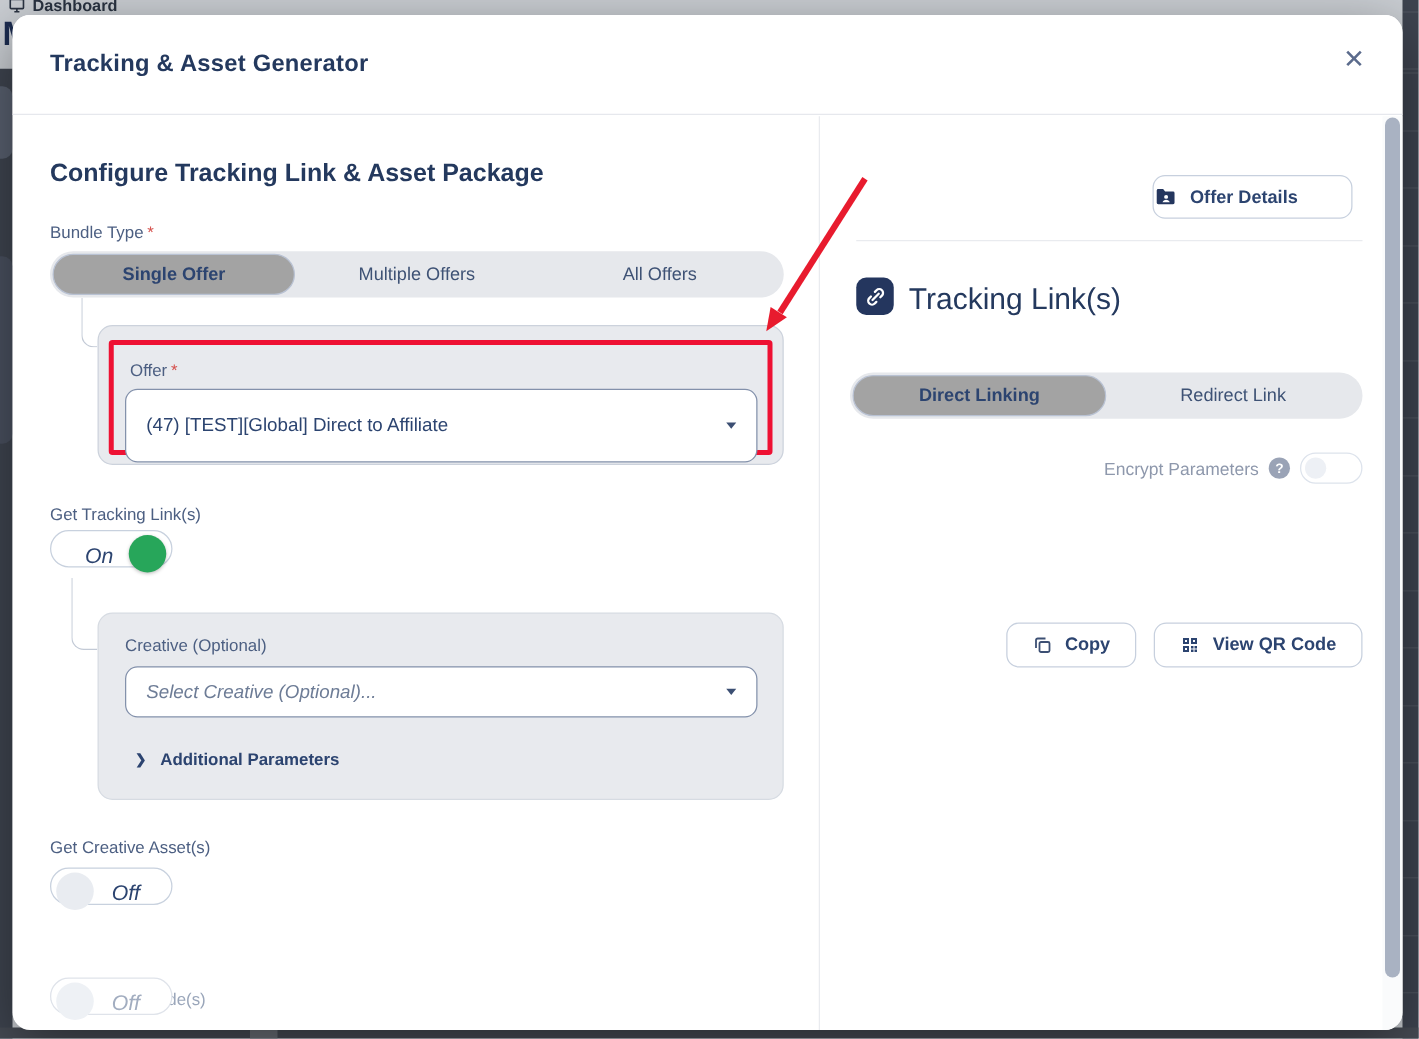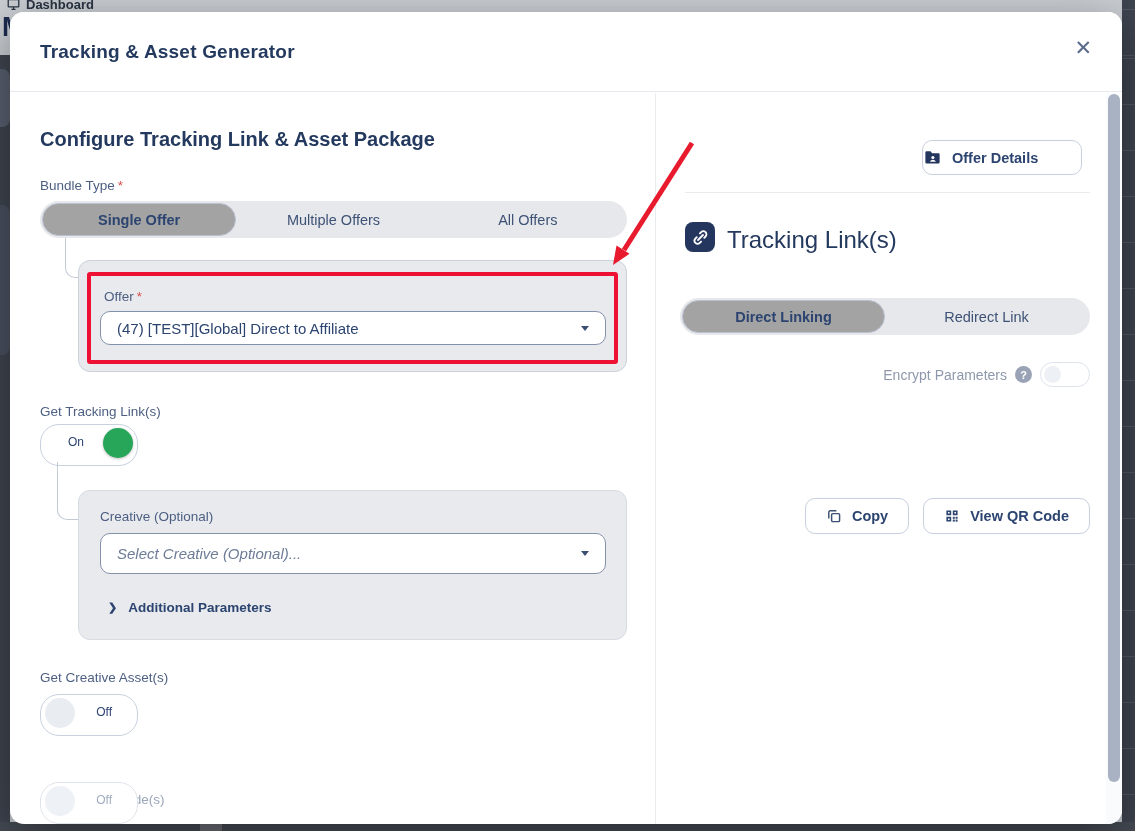--- a/index.html
+++ b/index.html
@@ -42,22 +42,22 @@
   .seg-item.selected { background:#a3a3a3; border-color:#b9c2d3; color:#2c4470; font-weight:700; }
   .connector { position:absolute; border-left:1.5px solid #c3cad6; border-bottom:1.5px solid #c3cad6;
                border-bottom-left-radius:10px; }
   .group-box { position:absolute; background:#e8eaee; border:1px solid #ccd2dc; border-radius:12px; }
   .red-rect { position:absolute; border:4px solid #ee1133; border-radius:3px; pointer-events:none; z-index:5; }
   .select { position:absolute; background:#fff; border:1px solid #8391ab; border-radius:10px;
             display:flex; align-items:center; padding:0 16px; font-size:15px; color:#2c4470; cursor:pointer; }
   .select .caret { position:absolute; right:16px; width:0; height:0; border-left:4.5px solid transparent;
                    border-right:4.5px solid transparent; border-top:5.5px solid #3c4f73; }
   .select.ph { font-style:italic; color:#6d7c96; }
-  .toggle { position:absolute; width:98px; height:42px; background:#fff; border:1px solid #c8d1de;
-            border-radius:19px; font-size:12px; color:#2c4470; cursor:pointer; }
+  .toggle { position:absolute; width:98px; height:30px; background:#fff; border:1px solid #c8d1de;
+            border-radius:19px; font-size:17px; color:#2c4470; cursor:pointer;font-style:italic; }
   .toggle .knob { position:absolute; top:3px; width:30px; height:30px; border-radius:50%; }
   .toggle.on .knob { right:4px; background:#27a65a; box-shadow:0 1px 3px rgba(0,0,0,.25); }
   .toggle.on .t-label { position:absolute; left:27px; top:10px; }
   .toggle.off .knob { left:4px; background:#e9ecf1; }
   .toggle.off .t-label { position:absolute; right:25px; top:10px; }
   .toggle.disabled { border-color:#dfe3ea; color:#a2adc0; }
   .toggle.disabled .knob { background:#eef1f5; }
   .label-disabled { color:#9aa6ba !important; }
   .expander { position:absolute; display:flex; align-items:center; gap:11px; font-size:13.5px;
               font-weight:700; color:#2c4470; cursor:pointer; }
@@ -131,21 +131,21 @@
       <div class="seg-item">All Offers</div>
     </div>
 
     <div class="connector" style="left:55px; top:226px; width:13px; height:40px;"></div>
 
     <div class="group-box" style="left:68px; top:248px; width:549px; height:112px;"></div>
     <div class="red-rect" style="left:77px; top:260px; width:531px; height:92px;"></div>
     <div class="field-label" style="left:94px; top:277px; z-index:6;">
       <span>Offer</span><span class="req">*</span>
     </div>
-    <div class="select" style="left:90px; top:299px; width:506px; height:34px; z-index:6;">
+    <div class="select" style="left:90px; top:299px; width:506px; height:59px; z-index:6;">
       <span>(47) [TEST][Global] Direct to Affiliate</span>
       <span class="caret"></span>
     </div>
 
     <div class="field-label" style="left:30px; top:392px;">Get Tracking Link(s)</div>
     <div class="toggle on" style="left:30px; top:412px;">
       <span class="t-label">On</span>
       <span class="knob"></span>
     </div>
 

